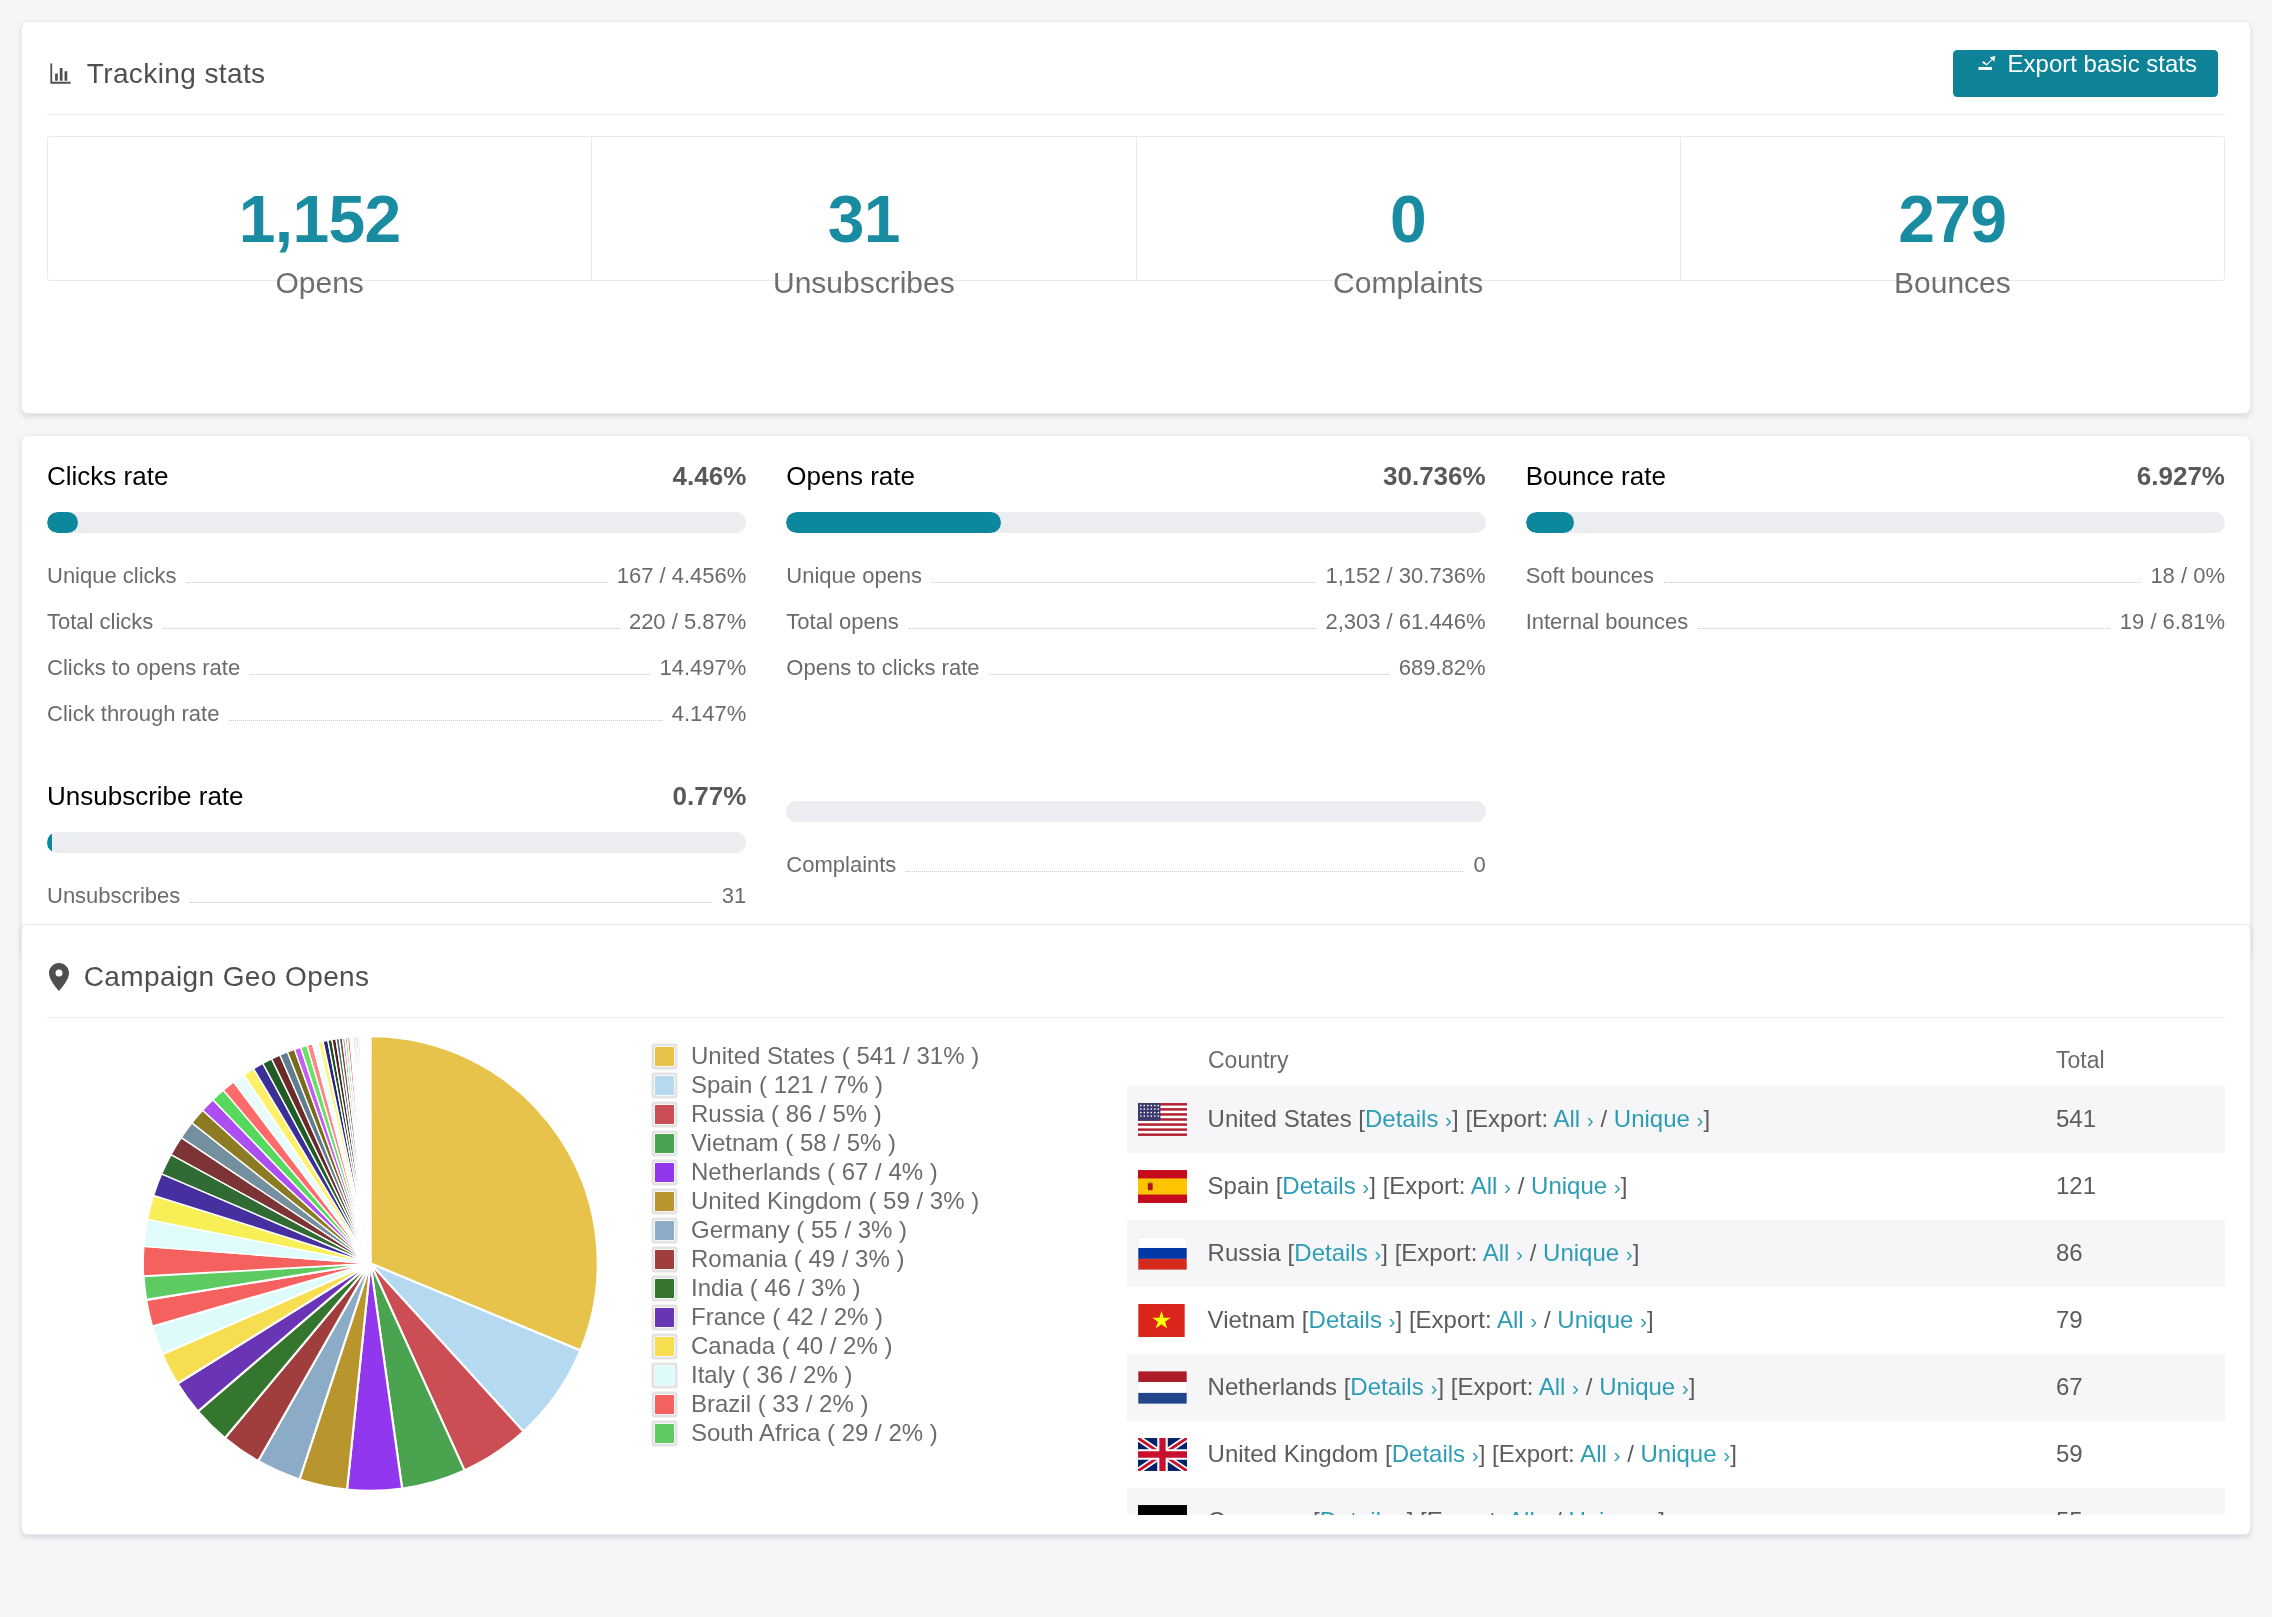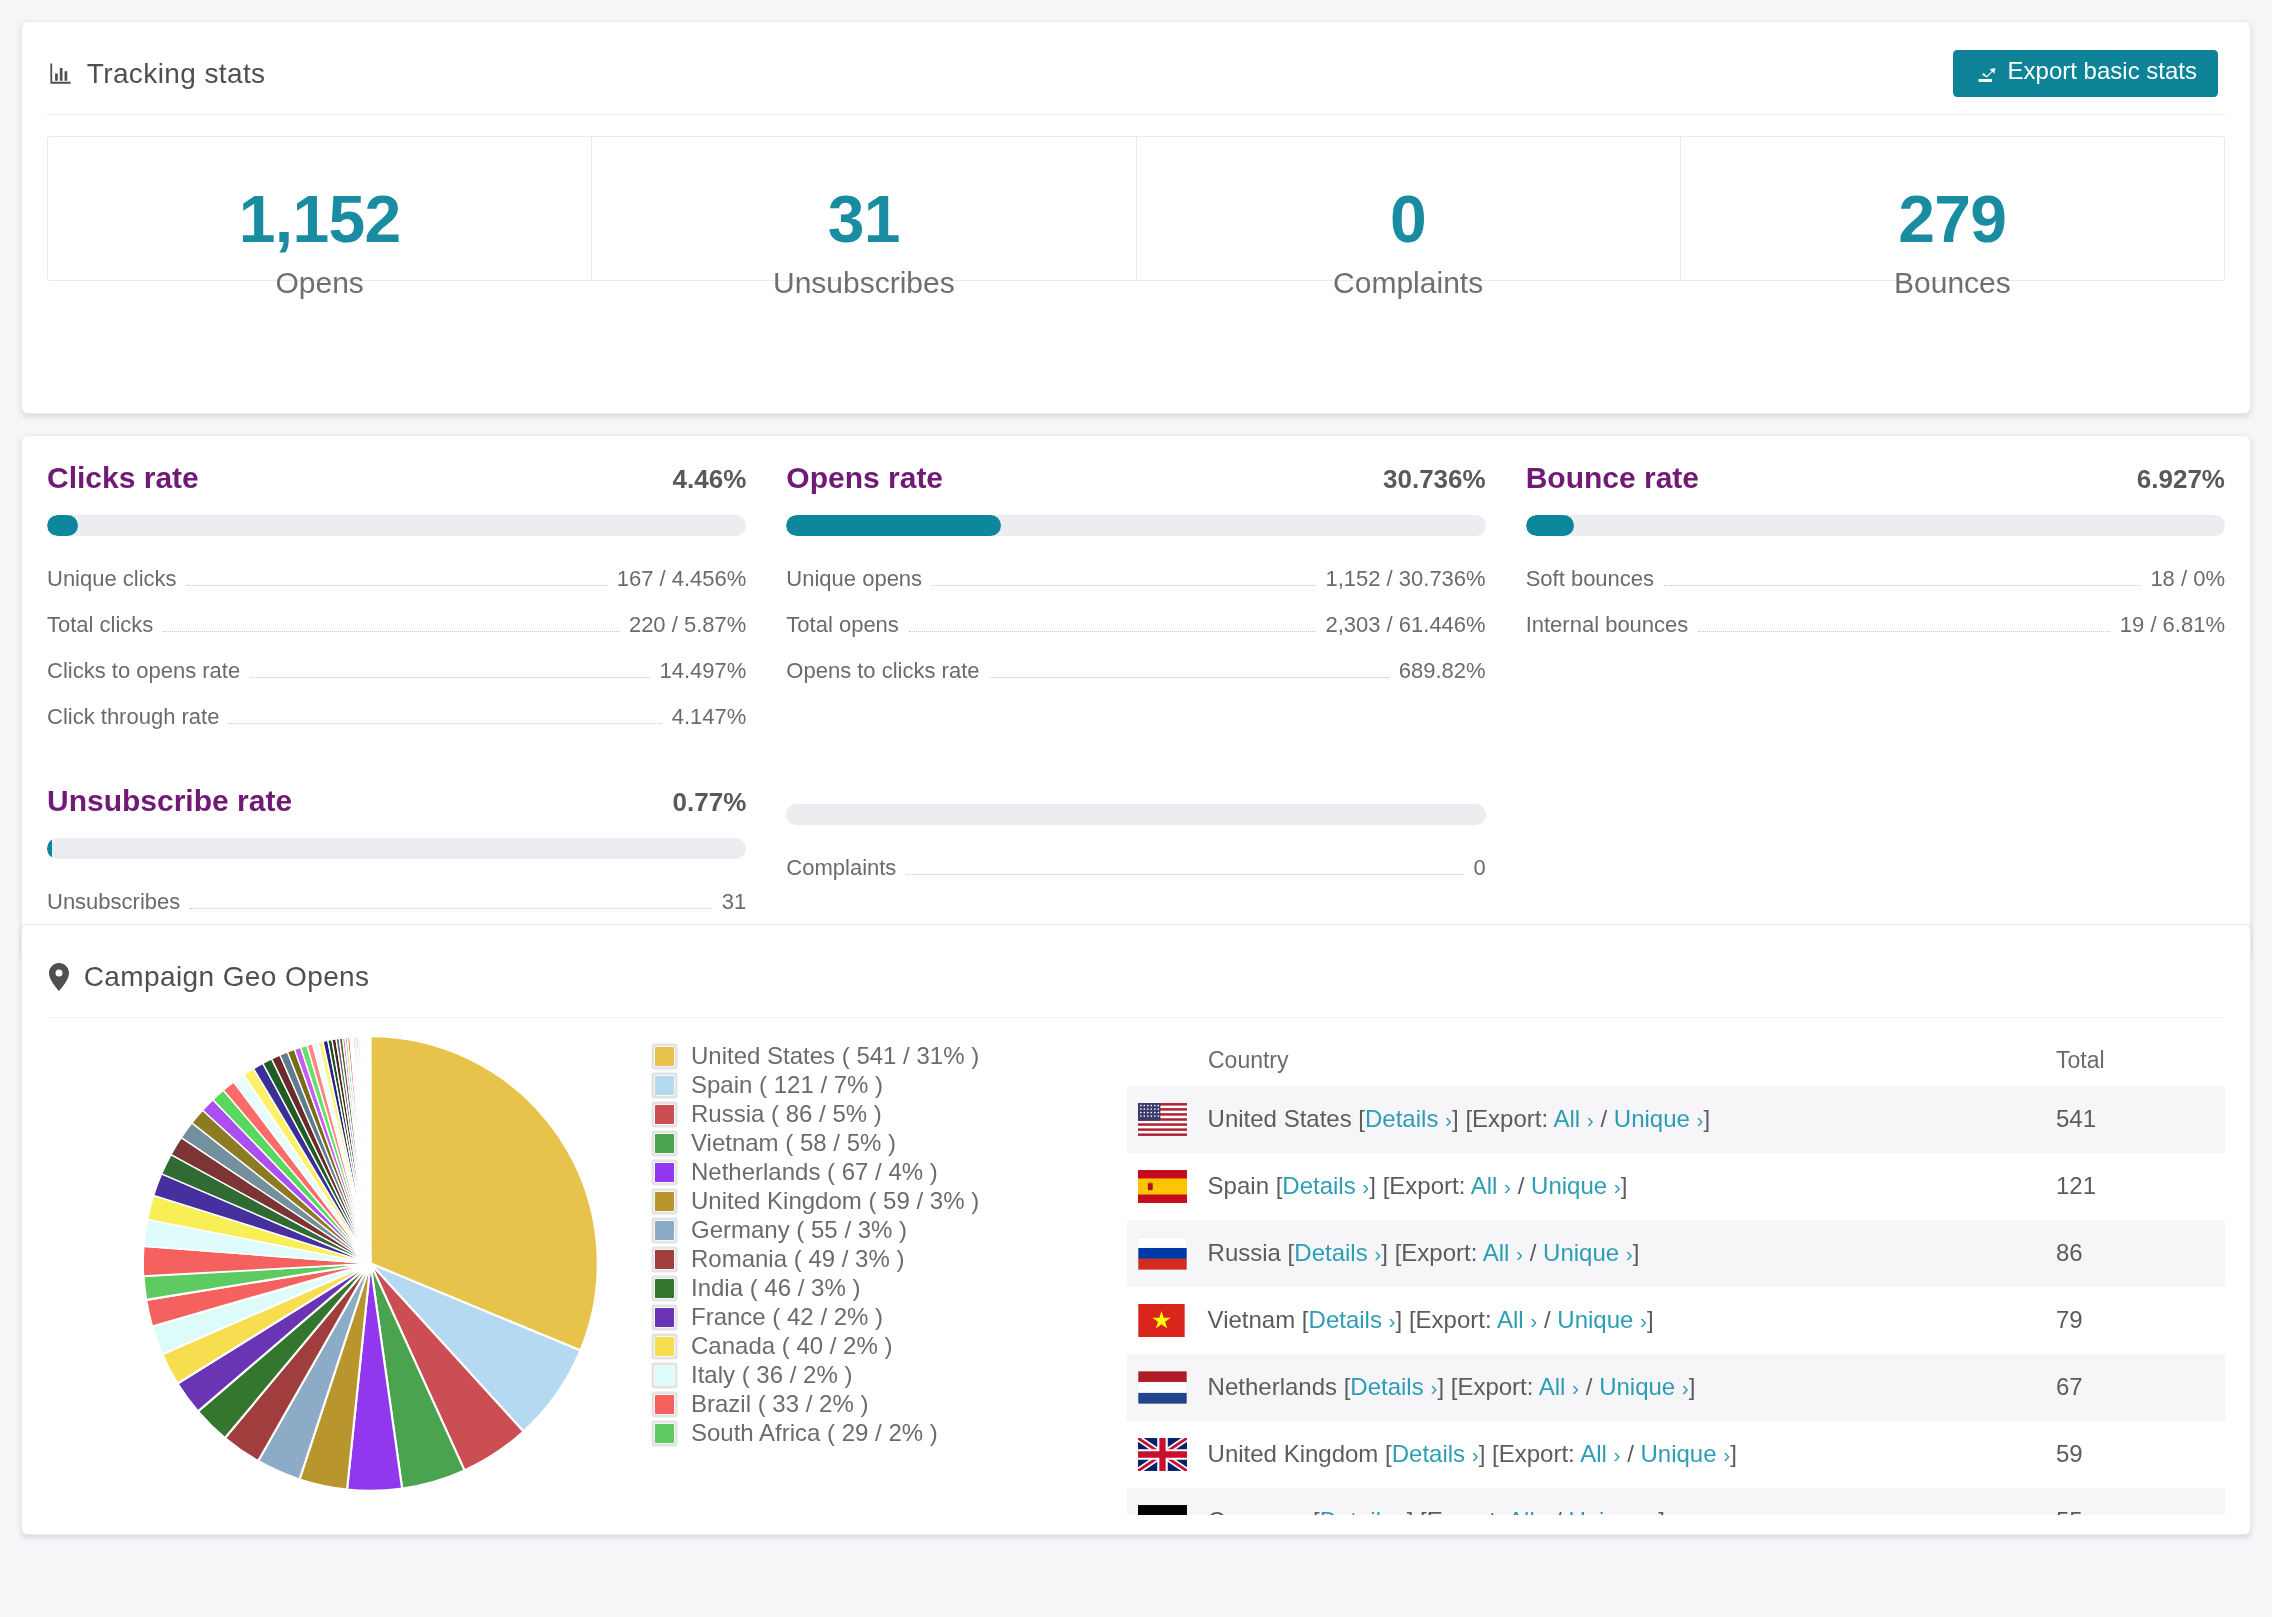--- a/index.html
+++ b/index.html
@@ -26,23 +26,23 @@
   .card-header {
     display: flex; align-items: center;
     padding: 25px 32px 0 25px; height: 78px;
   }
   .card-header h2 { font-size: 28px; font-weight: 400; color: #4f4f4f; letter-spacing: 0.4px; }
   .hdr-icon { display: inline-flex; margin-right: 12.7px; }
   .divider { border-bottom: 0.7px solid #ededef; margin: 14px 25px 0 25px; }
 
   .export-btn {
     margin-left: auto;
-    display: inline-flex; align-items: flex-end; gap: 11.3px;
+    display: inline-flex; align-items: flex-start; gap: 11.3px;
     background: #0e8398; color: #fff; border: none; border-radius: 4.2px;
-    height: 47px; padding: 12px 21px; font-size: 24px;
+    height: 47px; padding: 0 21px; font-size: 24px;
     font-family: "Liberation Sans", sans-serif; cursor: pointer;
   }
 
   
   .stats-row {
     display: flex;
     margin: 21px 25px 0 25px;
     border: 0.7px solid #e9eaec;
     border-radius: 2.8px;
     height: 145px;
@@ -55,21 +55,21 @@
   .stat-value { font-size: 66px; font-weight: 700; color: #1a8ca2; letter-spacing: -0.7px; }
   .stat-label { font-size: 30px; color: #6f6f6f; margin-top: 8.5px; }
 
   
   .rates-grid {
     display: grid;
     grid-template-columns: repeat(3, 1fr);
     column-gap: 40px; row-gap: 44px;
   }
   .rate-head { display: flex; justify-content: space-between; align-items: baseline; }
-  .rate-title { font-size: 30px; font-weight: 700; color: #701a75; }
+  .rate-title { font-size: 26px; font-weight: 400; color: #000000; }
   .rate-value { font-size: 26px; font-weight: 700; color: #595959; }
   .progress {
     margin-top: 20px; height: 21px; border-radius: 10.6px;
     background: #ecedf0; overflow: hidden; position: relative;
   }
   .progress .fill {
     position: absolute; left: 0; top: 0; bottom: 0;
     background: #0d879c; border-radius: 10.6px;
   }
   .rate-rows { margin-top: 20px; }

